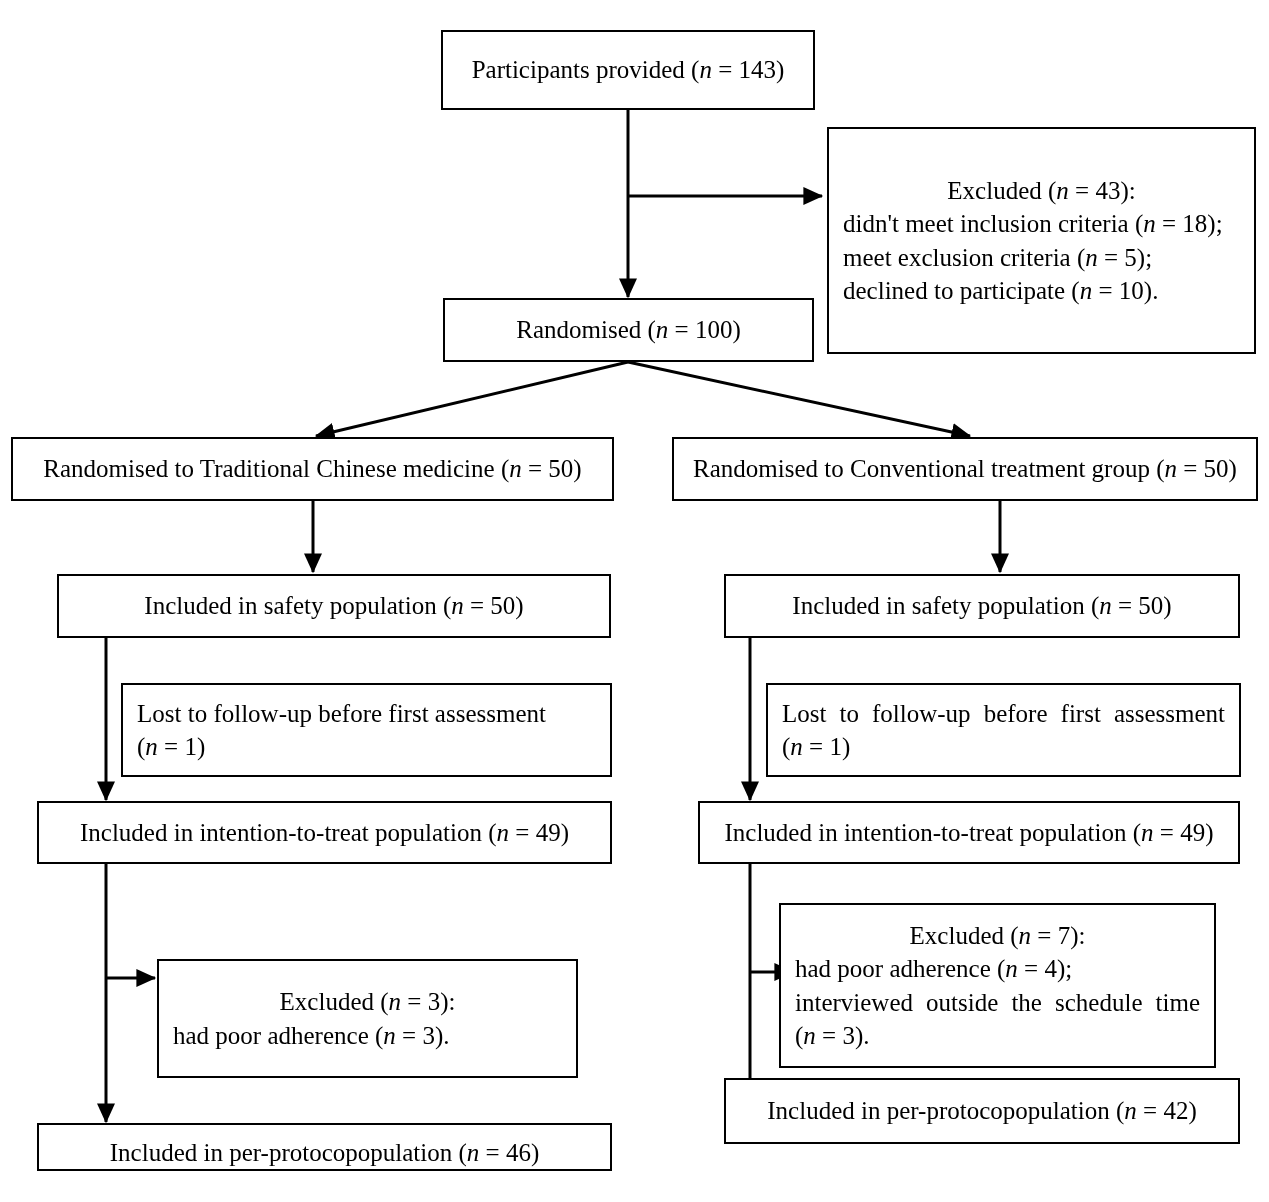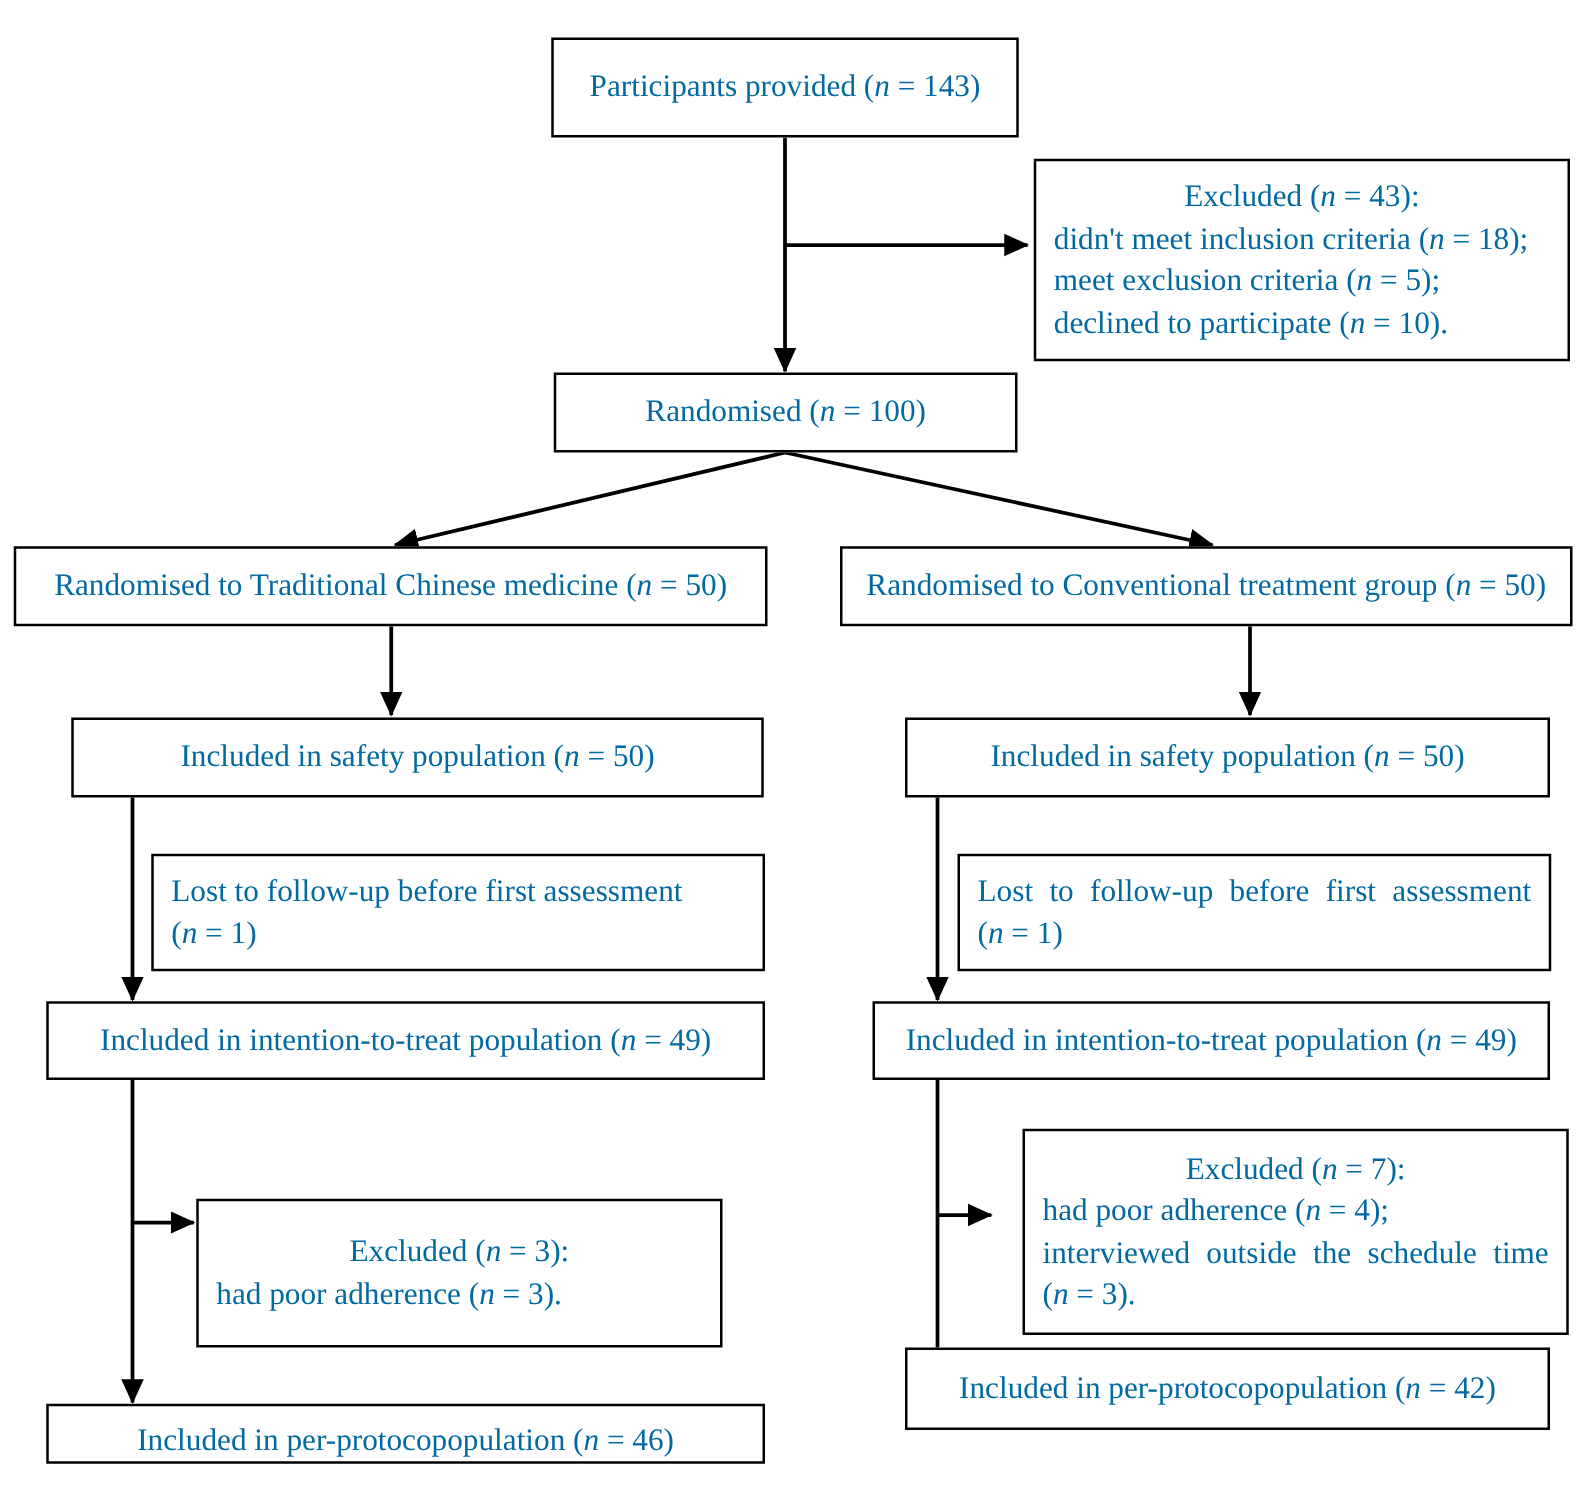--- a/index.html
+++ b/index.html
@@ -6,21 +6,21 @@
     margin: 0;
     padding: 0;
     background: #ffffff;
   }
   #canvas {
     position: relative;
     width: 1269px;
     height: 1202px;
     background: #ffffff;
     font-family: "Liberation Serif", "DejaVu Serif", serif;
-    color: #0369a1;
+    color: #000000;
     overflow: hidden;
   }
   #arrow-layer {
     position: absolute;
     left: 0;
     top: 0;
     width: 1269px;
     height: 1202px;
     pointer-events: none;
   }
@@ -110,21 +110,21 @@
 
     <g>
       <path d="M750,972 L793,972" stroke="#000000" stroke-width="3" fill="none" marker-end="url(#arrowhead)"></path>
     </g>
   </svg>
 
   <div class="node center" style="left:441px; top:30px; width:374px; height:80px;">
       <div class="line-center"><span>Participants provided (</span><span class="ital">n</span><span class="nval"> = 143)</span></div>
     </div>
 
-  <div class="node padded" style="left:827px; top:127px; width:429px; height:162px;">
+  <div class="node padded" style="left:827px; top:127px; width:429px; height:227px;">
       <div class="line-center"><span>Excluded (</span><span class="ital">n</span><span class="nval"> = 43):</span></div>
       <div class="line-left"><span>didn't meet inclusion criteria (</span><span class="ital">n</span><span class="nval"> = 18);</span></div>
       <div class="line-left"><span>meet exclusion criteria (</span><span class="ital">n</span><span class="nval"> = 5);</span></div>
       <div class="line-left"><span>declined to participate (</span><span class="ital">n</span><span class="nval"> = 10).</span></div>
     </div>
 
   <div class="node center" style="left:443px; top:298px; width:371px; height:64px;">
       <div class="line-center"><span>Randomised (</span><span class="ital">n</span><span class="nval"> = 100)</span></div>
     </div>
 
@@ -160,21 +160,21 @@
 
   <div class="node center" style="left:698px; top:801px; width:542px; height:63px;">
       <div class="line-center"><span>Included in intention-to-treat population (</span><span class="ital">n</span><span class="nval"> = 49)</span></div>
     </div>
 
   <div class="node padded" style="left:157px; top:911px; width:421px; height:119px;margin-top:48px;">
       <div class="line-center"><span>Excluded (</span><span class="ital">n</span><span class="nval"> = 3):</span></div>
       <div class="line-left"><span>had poor adherence (</span><span class="ital">n</span><span class="nval"> = 3).</span></div>
     </div>
 
-  <div class="node padded" style="left:818px; top:903px; width:437px; height:165px;">
+  <div class="node padded" style="left:779px; top:903px; width:437px; height:165px;">
       <div class="line-center"><span>Excluded (</span><span class="ital">n</span><span class="nval"> = 7):</span></div>
       <div class="line-left"><span>had poor adherence (</span><span class="ital">n</span><span class="nval"> = 4);</span></div>
       <div class="line-just">interviewed outside the schedule time</div>
       <div class="line-left"><span>(</span><span class="ital">n</span><span class="nval"> = 3).</span></div>
     </div>
 
   <div class="node center" style="left:37px; top:1123px; width:575px; height:48px;justify-content:flex-end;">
       <div class="line-center"><span>Included in per-protocopopulation (</span><span class="ital">n</span><span class="nval"> = 46)</span></div>
     </div>
 

